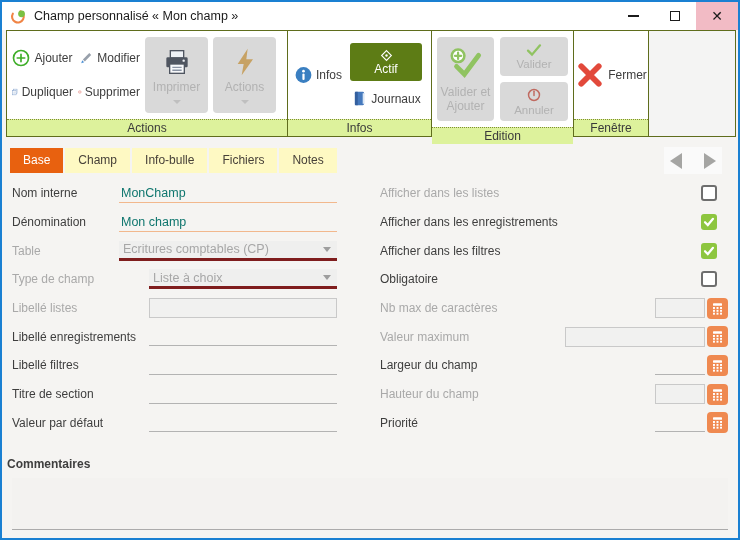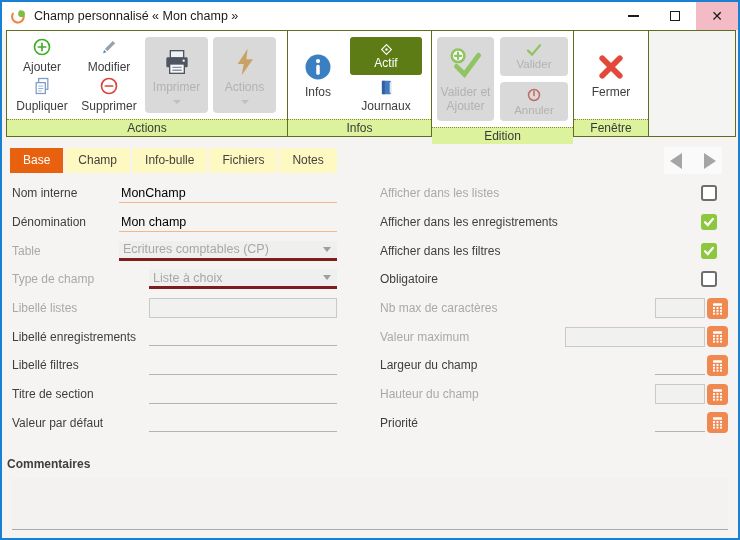--- a/index.html
+++ b/index.html
@@ -32,21 +32,21 @@
   }
   .rgroup{ display:flex; flex-direction:column; border-right:1px solid #5f6d1c; background:#fff; }
   .rgroup:last-child{ border-right:none; }
   .g-actions{ width:281px; } .g-infos{ width:144px; } .g-edition{ width:142px; }
   .g-fenetre{ width:75px; } .g-empty{ flex:1; background:#f4f4f3; }
   .rgroup-content{ flex:1; display:flex; align-items:stretch; }
   .rgroup-bar{
     height:17px; background:#ddf29c; border-top:1px dotted #7f8f33;
     font-size:12px; color:#3a3a3a; text-align:center; line-height:16px;
   }
-  .tool-item{ display:flex; flex-direction:column; align-items:center; justify-content:center;
+  .tool-item{ display:flex; flex-direction:row; align-items:center; justify-content:center;
     gap:3px; font-size:12px; color:#3d3d3d; cursor:default; }
   .tool-label{ font-size:12px; color:#3d3d3d; white-space:nowrap; }
   .g-actions .rgroup-content{ padding:3px 4px; gap:5px; }
   .tool-col{ display:flex; flex-direction:column; justify-content:space-evenly; width:62px; }
   .big-btn{
     width:63px; border-radius:4px; background:#d9d9d9; margin:3px 0;
     display:flex; flex-direction:column; align-items:center; justify-content:center;
     color:#b2b2b2; font-size:12px; text-align:center; line-height:1.2; gap:2px;
   }
   .big-btn .tool-label{ color:#b2b2b2; }
@@ -81,21 +81,21 @@
 
   
   .col-left{ position:absolute; left:10px; top:177px; width:325px; }
   .col-right{ position:absolute; left:378px; top:177px; width:348px; }
   .frow{ height:28.7px; display:flex; align-items:center; }
   .lbl{ font-size:12px; color:#3e3e3e; }
   .lbl.dis{ color:#a9a9a9; }
   .lw1{ width:107px; flex:0 0 auto; } .lw2{ width:137px; flex:0 0 auto; }
   .ctrl{ flex:1; }
   .inp{ width:100%; height:19px; border:none; border-bottom:1px solid #b3b3b3; background:transparent;
-    font-family:"Liberation Sans", sans-serif; font-size:12.5px; color:#000000; outline:none; padding:0 2px; }
+    font-family:"Liberation Sans", sans-serif; font-size:12.5px; color:#0f766e; outline:none; padding:0 2px; }
   .inp.filled{ border-bottom:1.5px solid #f2b88d; }
   .inp.disbox{ background:#f1f1f0; border:1px solid #c9c9c9; height:20px; }
   .sel{ height:20px; background:#efefee; border-bottom:3px solid #7f1d1d; color:#a7a7a7;
     font-size:12.5px; display:flex; align-items:center; justify-content:space-between; padding:0 6px 0 4px; }
   .dd-caret{ width:0; height:0; border-left:4px solid transparent; border-right:4px solid transparent;
     border-top:5px solid #9e9e9e; }
   .spacer{ flex:1; }
   .cb{ width:16px; height:16px; border-radius:3px; flex:0 0 auto; margin-right:11px; }
   .cb.off{ background:#fff; border:2px solid #6e6e6e; }
   .cb.on{ background:#8dc63f; display:flex; align-items:center; justify-content:center; }

